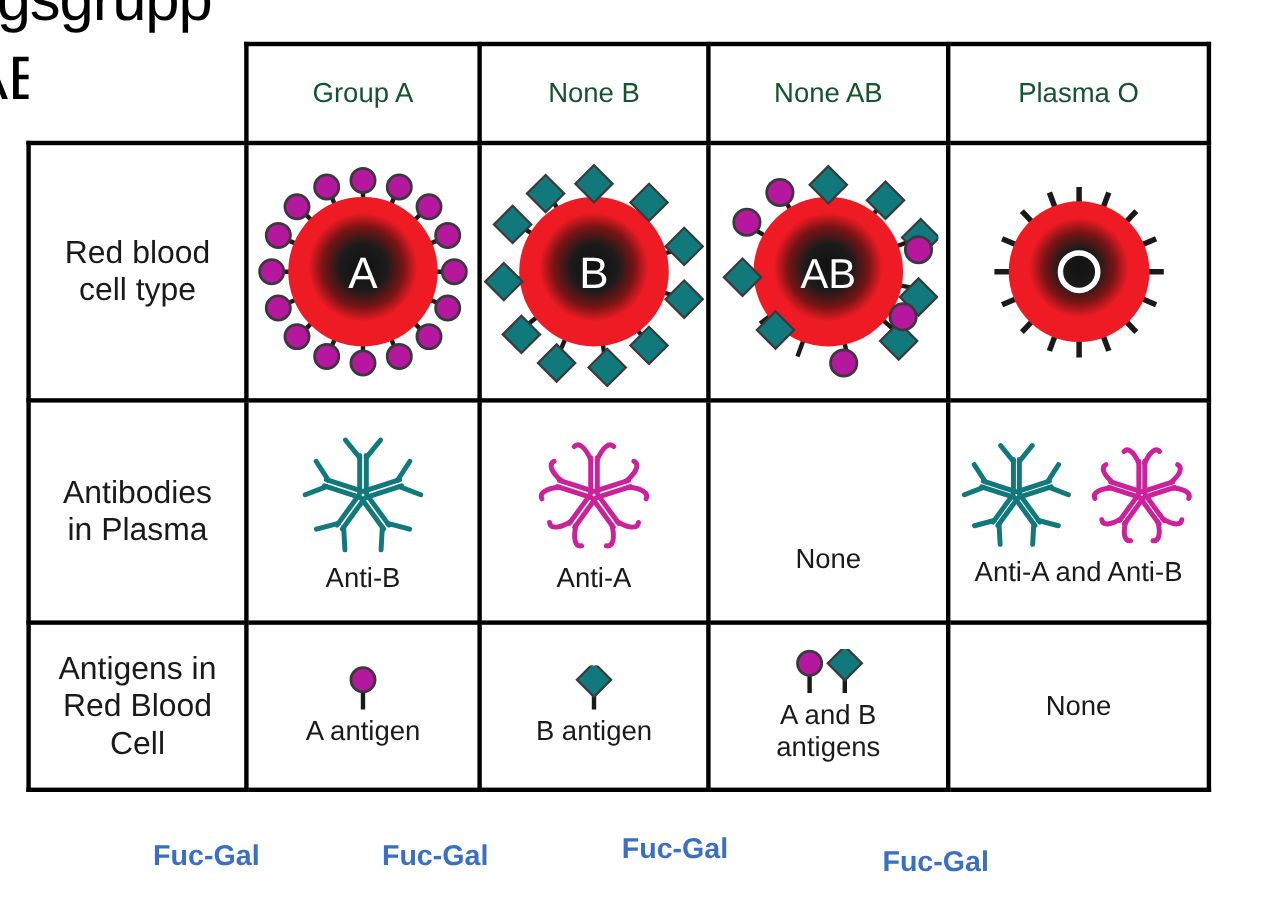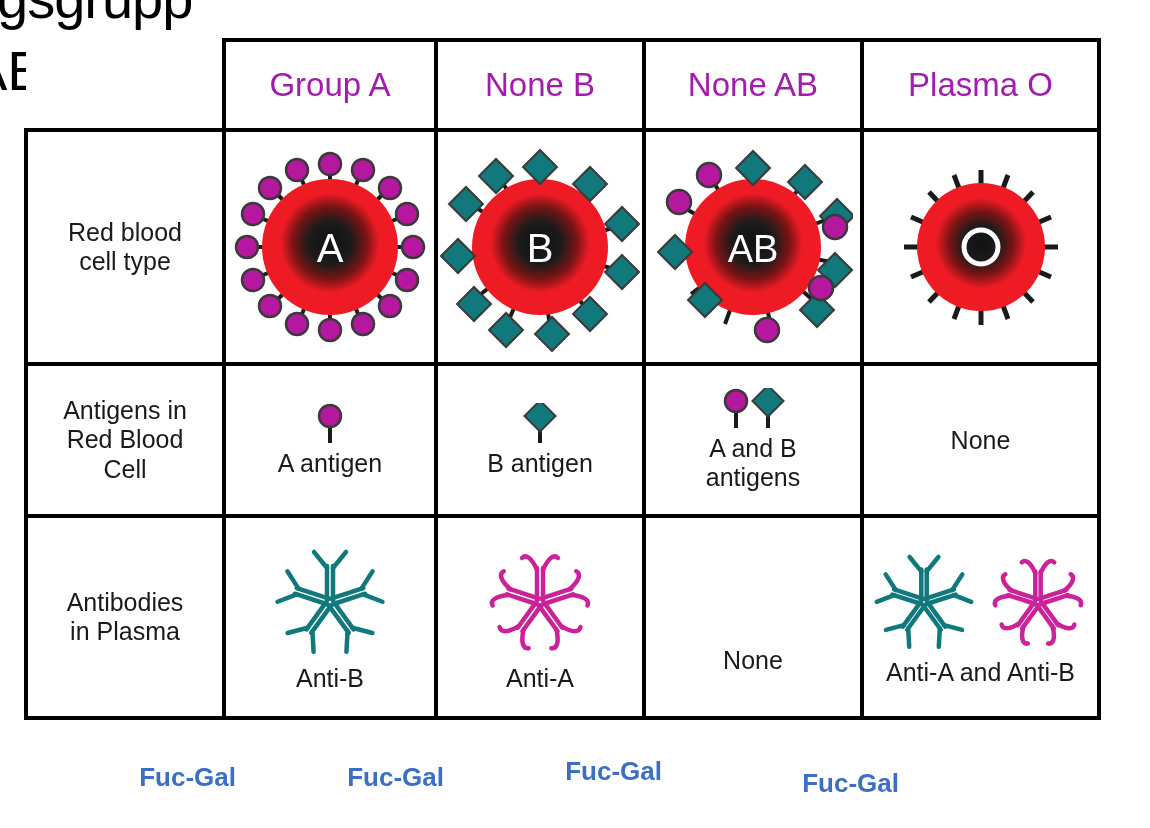--- a/index.html
+++ b/index.html
@@ -45,28 +45,28 @@
     vertical-align:middle;
     text-align:center;
   }
   
   td.corner-blank{
     border:none !important;
     background:transparent;
   }
   td.col-head{
     height:86px;
-    font-size:33px;
-    color:#a21caf;
+    font-size:25px;
+    color:#14532d;
   }
   td.row-label{
     width:198px;
     text-align:left;
     padding-left:16px;
-    font-size:25px;
+    font-size:29px;
     line-height:1.18;
     color:#1a1a1a;
   }
   td.cell-rbc{height:230px;}
   td.cell-ab{height:198px;}
   td.cell-ag{height:148px;}
 
   col.c1{width:198px;}
   col.c2{width:212px;}
   col.c3{width:208px;}
@@ -318,62 +318,20 @@
             <line x1="100" y1="105" x2="73" y2="33"></line>
           </g>
           <circle cx="100" cy="105" r="64" fill="url(#rg-o)"></circle>
           <circle cx="100" cy="105" r="17" fill="none" stroke="#ffffff" stroke-width="5"></circle>
         </svg>
       </div>
     </td>
   </tr>
 
   <tr>
-    <td class="row-label">Antigens in<br>Red Blood<br>Cell</td>
-
-    <td class="cell-ag">
-      <div class="cell-inner">
-        <svg width="40" height="44" viewBox="0 0 40 44">
-          <line x1="20" y1="16" x2="20" y2="40" stroke="#1a1a1a" stroke-width="4"></line>
-          <circle cx="20" cy="13" r="11" fill="#b5179e" stroke="#3a3a3a" stroke-width="2.5"></circle>
-        </svg>
-        <div class="cap tight">A antigen</div>
-      </div>
-    </td>
-
-    <td class="cell-ag">
-      <div class="cell-inner">
-        <svg width="40" height="44" viewBox="0 0 40 44">
-          <line x1="20" y1="16" x2="20" y2="40" stroke="#1a1a1a" stroke-width="4"></line>
-          <rect x="9" y="2" width="22" height="22" transform="rotate(45 20 13)" fill="#11787c" stroke="#3a3a3a" stroke-width="2"></rect>
-        </svg>
-        <div class="cap tight">B antigen</div>
-      </div>
-    </td>
-
-    <td class="cell-ag">
-      <div class="cell-inner">
-        <svg width="74" height="44" viewBox="0 0 74 44">
-          <line x1="20" y1="16" x2="20" y2="40" stroke="#1a1a1a" stroke-width="4"></line>
-          <circle cx="20" cy="13" r="11" fill="#b5179e" stroke="#3a3a3a" stroke-width="2.5"></circle>
-          <line x1="52" y1="16" x2="52" y2="40" stroke="#1a1a1a" stroke-width="4"></line>
-          <rect x="41" y="2" width="22" height="22" transform="rotate(45 52 13)" fill="#11787c" stroke="#3a3a3a" stroke-width="2"></rect>
-        </svg>
-        <div class="cap tight">A and B<br>antigens</div>
-      </div>
-    </td>
-
-    <td class="cell-ag">
-      <div class="cell-inner">
-        <div class="cap">None</div>
-      </div>
-    </td>
-  </tr>
-
-  <tr>
     <td class="row-label">Antibodies<br>in Plasma</td>
 
     <td class="cell-ab">
       <div class="cell-inner">
         <svg width="130" height="120" viewBox="0 0 120 120">
           <g fill="none" stroke="#11787c" stroke-width="4.5" stroke-linecap="round">
             <g transform="rotate(0 60 60)">
               <line x1="57" y1="58" x2="57" y2="24"></line>
                   <line x1="63" y1="58" x2="63" y2="24"></line>
               <line x1="57" y1="26" x2="44" y2="10"></line>
@@ -525,20 +483,62 @@
                 <path d="M57 28 C 52 16, 46 12, 42 16"></path>
                     <path d="M63 28 C 68 16, 74 12, 78 16"></path>
               </g>
             </g>
           </svg>
         </div>
         <div class="cap tight">Anti-A and Anti-B</div>
       </div>
     </td>
   </tr>
+
+  <tr>
+    <td class="row-label">Antigens in<br>Red Blood<br>Cell</td>
+
+    <td class="cell-ag">
+      <div class="cell-inner">
+        <svg width="40" height="44" viewBox="0 0 40 44">
+          <line x1="20" y1="16" x2="20" y2="40" stroke="#1a1a1a" stroke-width="4"></line>
+          <circle cx="20" cy="13" r="11" fill="#b5179e" stroke="#3a3a3a" stroke-width="2.5"></circle>
+        </svg>
+        <div class="cap tight">A antigen</div>
+      </div>
+    </td>
+
+    <td class="cell-ag">
+      <div class="cell-inner">
+        <svg width="40" height="44" viewBox="0 0 40 44">
+          <line x1="20" y1="16" x2="20" y2="40" stroke="#1a1a1a" stroke-width="4"></line>
+          <rect x="9" y="2" width="22" height="22" transform="rotate(45 20 13)" fill="#11787c" stroke="#3a3a3a" stroke-width="2"></rect>
+        </svg>
+        <div class="cap tight">B antigen</div>
+      </div>
+    </td>
+
+    <td class="cell-ag">
+      <div class="cell-inner">
+        <svg width="74" height="44" viewBox="0 0 74 44">
+          <line x1="20" y1="16" x2="20" y2="40" stroke="#1a1a1a" stroke-width="4"></line>
+          <circle cx="20" cy="13" r="11" fill="#b5179e" stroke="#3a3a3a" stroke-width="2.5"></circle>
+          <line x1="52" y1="16" x2="52" y2="40" stroke="#1a1a1a" stroke-width="4"></line>
+          <rect x="41" y="2" width="22" height="22" transform="rotate(45 52 13)" fill="#11787c" stroke="#3a3a3a" stroke-width="2"></rect>
+        </svg>
+        <div class="cap tight">A and B<br>antigens</div>
+      </div>
+    </td>
+
+    <td class="cell-ag">
+      <div class="cell-inner">
+        <div class="cap">None</div>
+      </div>
+    </td>
+  </tr>
 </tbody>
   </table>
 
 <div id="fucgal-row">
   <div class="fg-cell fg1">Fuc-Gal</div>
   <div class="fg-cell fg2">Fuc-Gal</div>
   <div class="fg-cell fg3">Fuc-Gal</div>
   <div class="fg-cell fg4">Fuc-Gal</div>
 </div>
 

